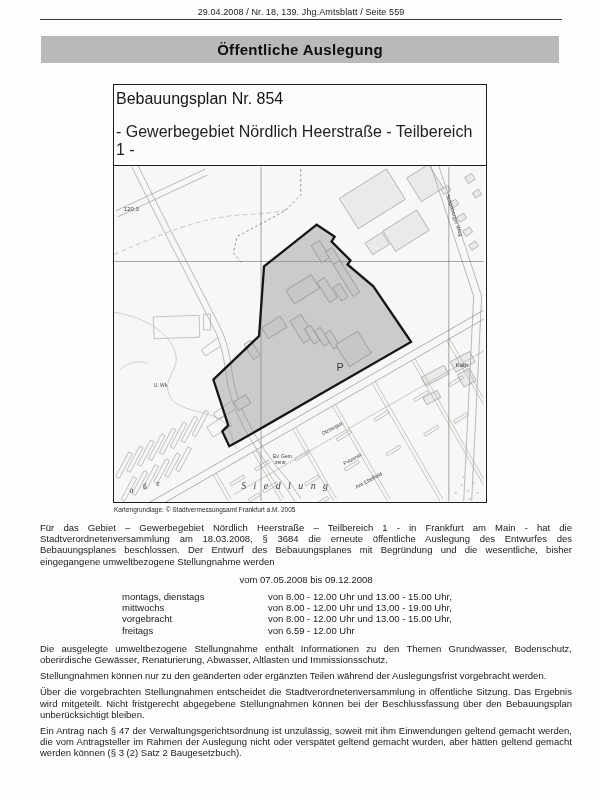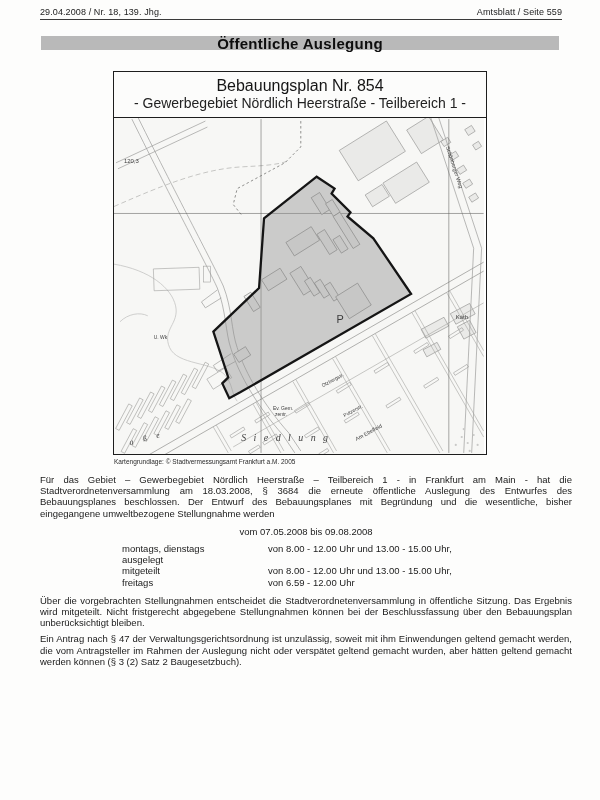--- a/index.html
+++ b/index.html
@@ -4,43 +4,43 @@
 <style>
   html,body{margin:0;padding:0;background:#e9e9e9;}
   .page{
     position:relative;width:600px;height:800px;margin:0 auto;
     background:#fdfdfc;color:#1c1c1c;
     font-family:"Liberation Sans","DejaVu Sans",sans-serif;
     overflow:hidden;
   }
   
   .header{
-    display:flex;justify-content:space-between;align-items:flex-end;
+    display:flex;justify-content:center;align-items:flex-end;
     margin:0 38px 0 40px;padding:7px 0 2px 0;
     border-bottom:1px solid #3a3a3a;
     font-size:9px;letter-spacing:.1px;color:#222;
   }
   
   .banner{
-    width:518px;height:14px;margin:16px auto 0;
+    width:518px;height:27px;margin:16px auto 0;
     background:#b9b9b9;
     display:flex;align-items:center;justify-content:center;
     font-size:15px;font-weight:bold;color:#0d0d0d;letter-spacing:.3px;
   }
   
   .plan-box{
     width:372px;margin:21px auto 0;
     border:1.2px solid #1d1d1d;background:#fff;
   }
   .plan-title-block{
-    text-align:center;border-bottom:1.2px solid #1d1d1d;
+    border-bottom:1.2px solid #1d1d1d;
     padding:5px 2px 6px 2px;background:#fcfcfb;
   }
   .plan-title{font-size:16px;color:#151515;}
-  .plan-subtitle{font-size:14px;margin-top:0;color:#222;}
+  .plan-subtitle{font-size:16px;margin-top:15px;color:#222;}
   .map-svg{display:block;background:#f7f7f5;}
   .map-caption{
     width:372px;margin:3px auto 0;font-size:6.5px;color:#2a2a2a;text-align:left;
   }
   
   .content{
     margin:9px 28px 0 40px;
     font-size:9.5px;line-height:1.18;text-align:justify;color:#1a1a1a;
   }
   .content p{margin:0 0 5px 0;}
@@ -223,40 +223,43 @@
 
   <div class="map-caption">Kartengrundlage: © Stadtvermessungsamt Frankfurt a.M. 2005</div>
 
   <div class="content">
     <p>Für das Gebiet – Gewerbegebiet Nördlich Heerstraße – Teilbereich 1 - in Frankfurt am Main - hat die Stadtverordnetenversammlung am 18.03.2008, § 3684 die erneute öffentliche Auslegung des Entwurfes des Bebauungsplanes beschlossen. Der Entwurf des Bebauungsplanes mit Begründung und die wesentliche, bisher eingegangene umweltbezogene Stellungnahme werden</p>
 
     <div class="date-line">
       <span>vom</span>
       <b>07.05.2008</b>
       <span>bis</span>
-      <b>09.08.2008</b>
+      <b>09.12.2008</b>
     </div>
 
 
     <div class="hours">
       <div class="hours-row">
         <span class="hours-days">montags, dienstags</span>
         <span class="hours-times">von 8.00 - 12.00 Uhr und 13.00 - 15.00 Uhr,</span>
       </div>
       <div class="hours-row">
-        <span class="hours-days">ausgelegt</span>
-      </div>
-      <div class="hours-row">
-        <span class="hours-days">mitgeteilt</span>
+        <span class="hours-days">mittwochs</span>
+        <span class="hours-times">von 8.00 - 12.00 Uhr und 13.00 - 19.00 Uhr,</span>
+      </div>
+      <div class="hours-row">
+        <span class="hours-days">vorgebracht</span>
         <span class="hours-times">von 8.00 - 12.00 Uhr und 13.00 - 15.00 Uhr,</span>
       </div>
       <div class="hours-row">
         <span class="hours-days">freitags</span>
         <span class="hours-times">von 6.59 - 12.00 Uhr</span>
       </div>
     </div>
 
+    <p>Die ausgelegte umweltbezogene Stellungnahme enthält Informationen zu den Themen Grundwasser, Bodenschutz, oberirdische Gewässer, Renaturierung, Abwasser, Altlasten und Immissionsschutz.</p>
+    <p>Stellungnahmen können nur zu den geänderten oder ergänzten Teilen während der Auslegungsfrist vorgebracht werden.</p>
     <p>Über die vorgebrachten Stellungnahmen entscheidet die Stadtverordnetenversammlung in öffentliche Sitzung. Das Ergebnis wird mitgeteilt. Nicht fristgerecht abgegebene Stellungnahmen können bei der Beschlussfassung über den Bebauungsplan unberücksichtigt bleiben.</p>
     <p>Ein Antrag nach § 47 der Verwaltungsgerichtsordnung ist unzulässig, soweit mit ihm Einwendungen geltend gemacht werden, die vom Antragsteller im Rahmen der Auslegung nicht oder verspätet geltend gemacht wurden, aber hätten geltend gemacht werden können (§ 3 (2) Satz 2 Baugesetzbuch).</p>
 
   </div>
 
 </div>
 
 </body></html>

